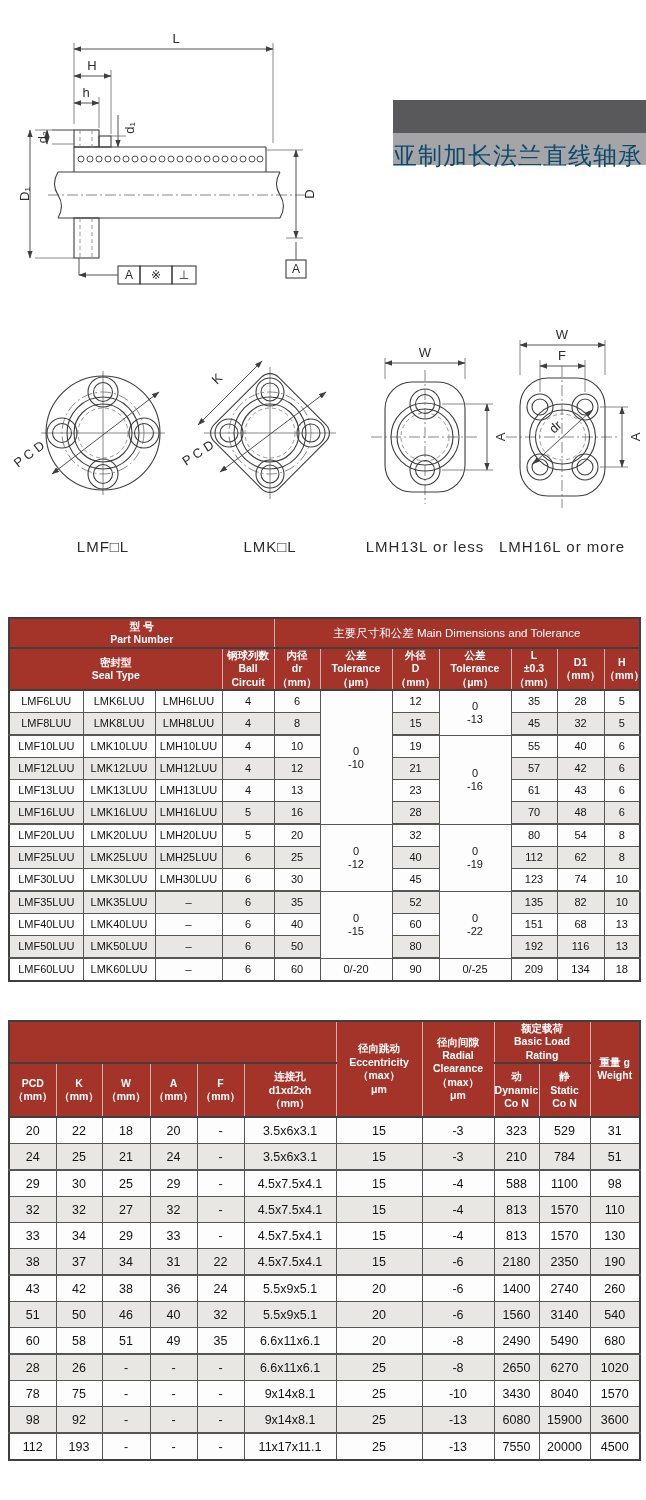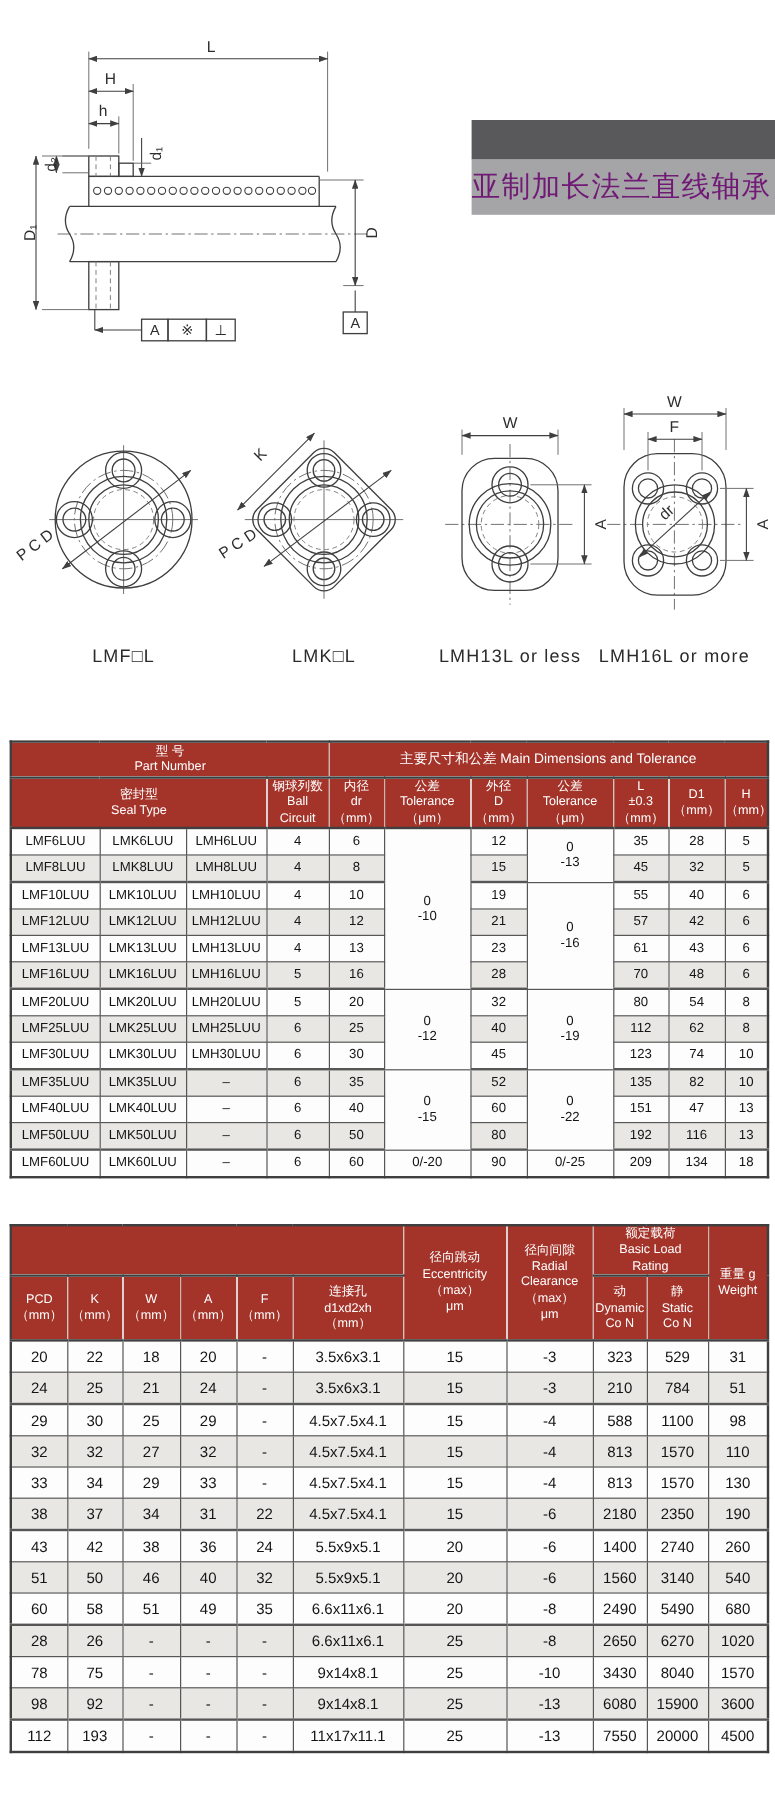--- a/index.html
+++ b/index.html
@@ -5,21 +5,21 @@
   html,body{margin:0;padding:0;}
   body{
     width:646px;height:1500px;position:relative;background:#ffffff;
     font-family:"Liberation Sans","DejaVu Sans",sans-serif;color:#1c1c1c;
     overflow:hidden;
   }
   
   .banner{position:absolute;left:393px;top:100px;right:0;}
   .banner .dark{height:33px;background:#59595b;}
   .banner .light{
-    height:46px;background:#a5a5a7;color:#701a75;
+    height:32px;background:#a5a5a7;color:#0c4a6e;
     font-size:24px;letter-spacing:1px;line-height:46px;
     text-align:left;padding-right:10px;white-space:nowrap;
   }
   
   svg{position:absolute;}
   #main-drawing{left:8px;top:10px;}
   #flange-views{left:8px;top:316px;}
   .ln{stroke:#3f3f3f;stroke-width:1.1;fill:none;}
   .thin{stroke:#6b6b6b;stroke-width:0.8;fill:none;}
   .dim{stroke:#3f3f3f;stroke-width:0.9;fill:none;}
@@ -31,21 +31,21 @@
   .boxtxt{font-size:12px;}
   
   table{border-collapse:collapse;table-layout:fixed;position:absolute;left:8px;background:#fdfdfd;}
   #t1{top:617px;width:631px;}
   #t2{top:1020px;width:631px;}
   th,td{
     text-align:center;vertical-align:middle;white-space:pre-line;
     padding:0;overflow:hidden;
   }
   th{
-    background:#a4342a;color:#ffffff;font-weight:normal;
+    background:#a4342a;color:#ffffff;font-weight:bold;
     border:1px solid #c9b4ae;font-size:10.5px;line-height:1.28;
   }
   thead tr.h1 th{height:28px;}
   #t2 thead tr.h1 th{height:34px;margin-top:41px;}
   thead th.bold{font-weight:normal;font-size:11.5px;}
   thead tr.h2 th{height:40px;}
   #t2 thead tr.h2 th{height:52px;}
   thead th{border-bottom:2px solid #3f3f3f;}
   td{border:1px solid #565656;font-size:11px;line-height:1.15;height:21px;color:#141414;}
   #t2 td{font-size:12.5px;height:25px;}
@@ -466,21 +466,21 @@
         <td>10</td>
       </tr>
       <tr>
         <td>LMF40LUU</td>
         <td>LMK40LUU</td>
         <td>–</td>
         <td>6</td>
         <td>40</td>
         <td>60</td>
         <td>151</td>
-        <td>47</td>
+        <td>68</td>
         <td>13</td>
       </tr>
       <tr>
         <td>LMF50LUU</td>
         <td>LMK50LUU</td>
         <td>–</td>
         <td>6</td>
         <td>50</td>
         <td>80</td>
         <td>192</td>

